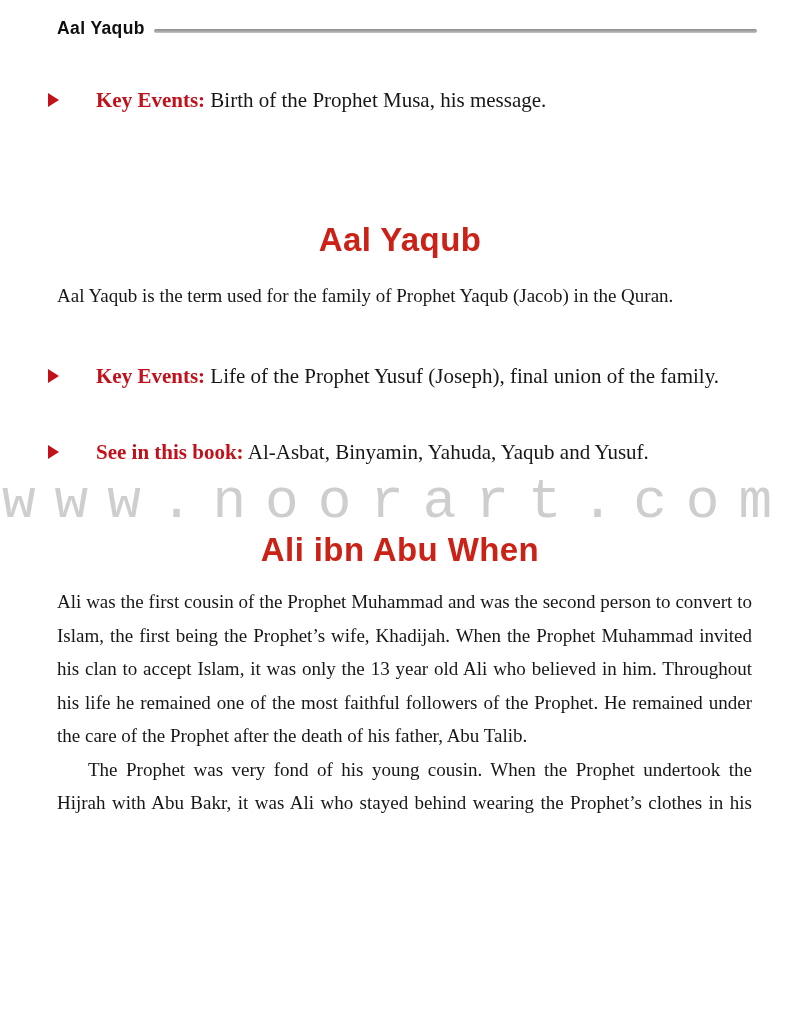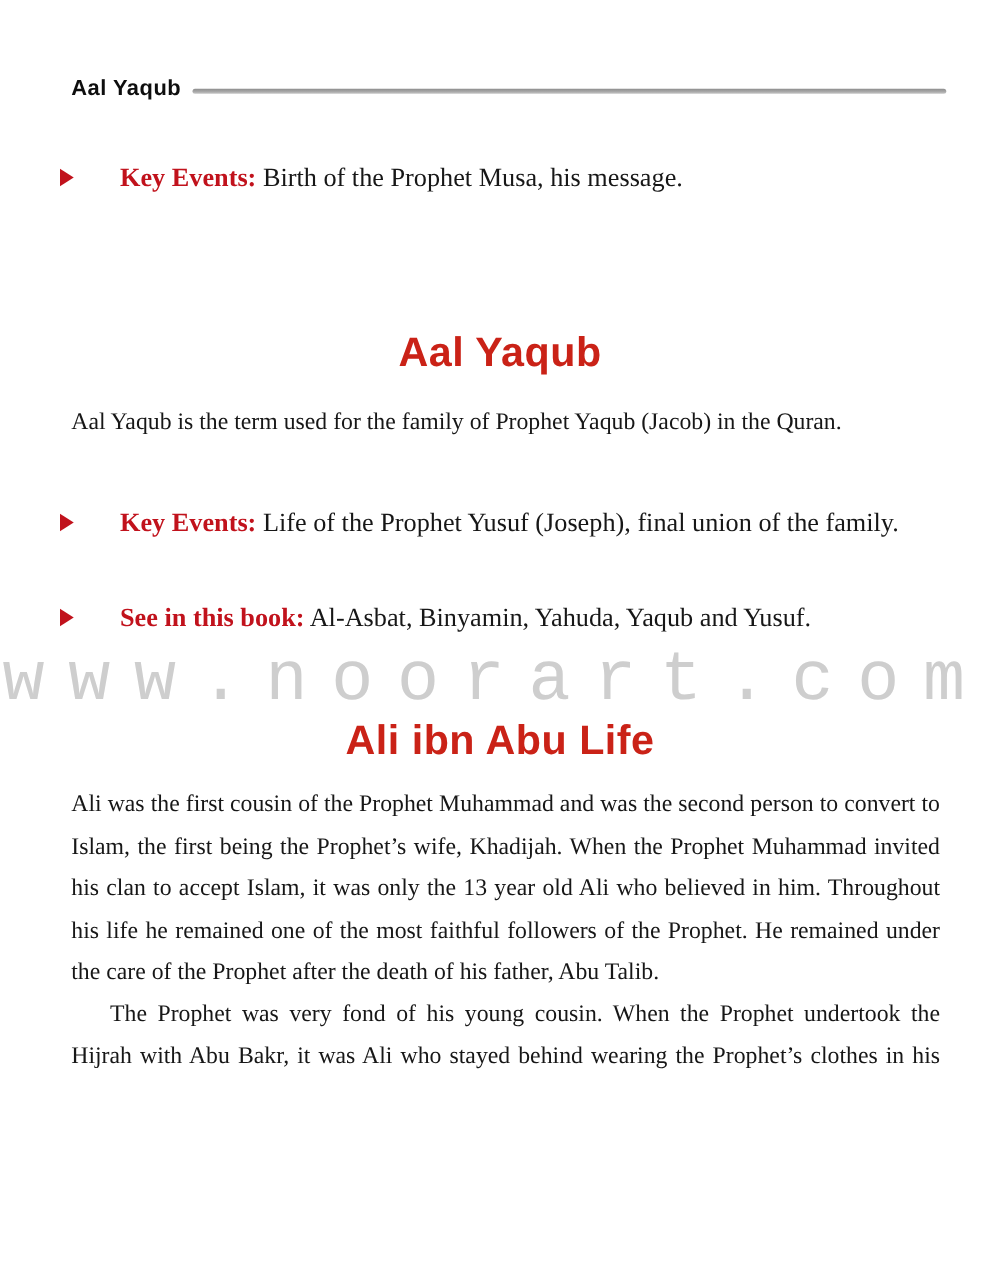--- a/index.html
+++ b/index.html
@@ -5,21 +5,20 @@
 <style>
   html, body { margin: 0; padding: 0; background: #ffffff; }
   .page {
     position: relative;
     width: 800px;
     height: 819px;
     background: #ffffff;
     overflow: hidden;
     font-family: "Liberation Serif", serif;
     color: #171717;
-    margin-top: 42px;
   }
 
   
   .page-header {
     position: absolute;
     top: 18px;
     left: 57px;
     right: 43px;
     display: flex;
     align-items: center;
@@ -142,21 +141,21 @@
     <span class="txt">Al-Asbat, Binyamin, Yahuda, Yaqub and Yusuf.</span>
   </div>
   <div class="bullet justify" style="top:360px">
     <span class="tri"></span>
     <span class="lbl">Key Events:</span>
     <span class="txt">Life of the Prophet Yusuf (Joseph), final union of the family.</span>
   </div>
 
   <div class="watermark">www.noorart.com</div>
 
-  <h2 class="section-heading" style="top:531px; margin:0;">Ali ibn Abu Life</h2>
+  <h2 class="section-heading" style="top:531px; margin:0;">Ali ibn Abu When</h2>
 
   <div class="body-block" style="top:585px">
     <p>Ali was the first cousin of the Prophet Muhammad and was the second person to convert to Islam, the first being the Prophet’s wife, Khadijah. When the Prophet Muhammad invited his clan to accept Islam, it was only the 13 year old Ali who believed in him. Throughout his life he remained one of the most faithful followers of the Prophet. He remained under the care of the Prophet after the death of his father, Abu Talib.</p>
     <p class="indent">The Prophet was very fond of his young cousin. When the Prophet undertook the Hijrah with Abu Bakr, it was Ali who stayed behind wearing the Prophet’s clothes in his bed so that the Quraysh, who</p>
   </div>
 
   <div class="page-number">50</div>
 
 </div>
 

